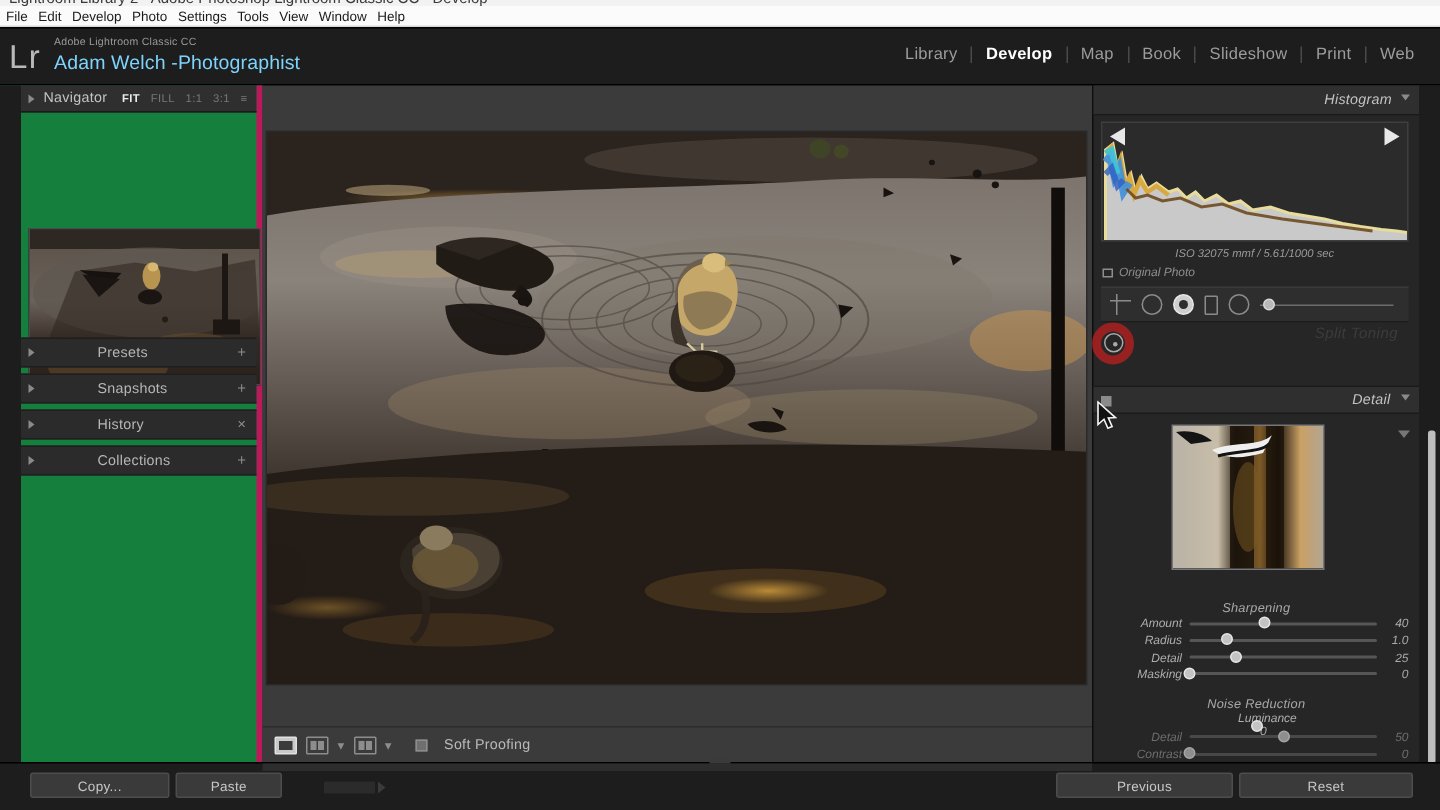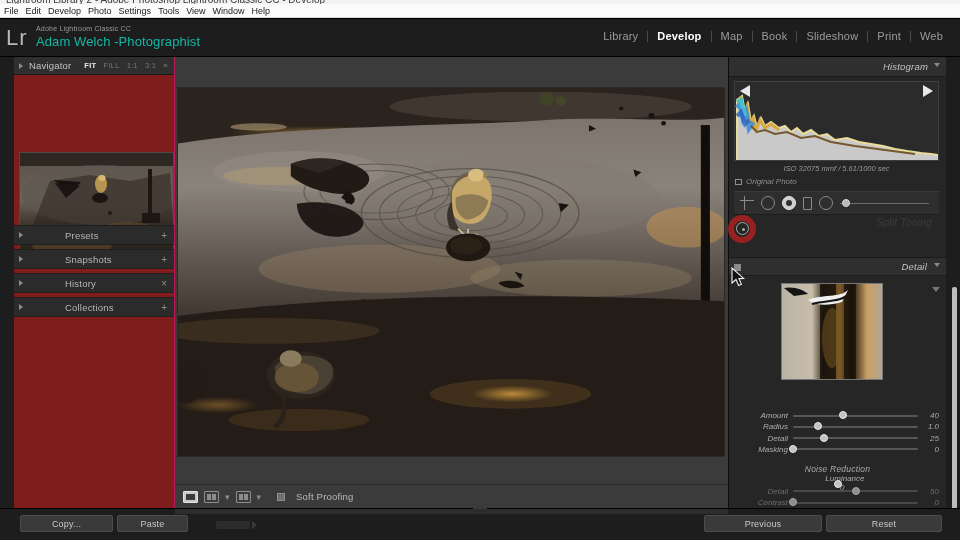--- a/index.html
+++ b/index.html
@@ -39,37 +39,37 @@
     position: absolute; left: 6px; top: 6px;
     font-size: 22px; color: #b9b9b9; font-weight: 300;
     letter-spacing: 1px; line-height: 26px;
   }
   .id-line1 {
     position: absolute; left: 36px; top: 6px;
     font-size: 7px; color: #9b9b9b; letter-spacing: .2px;
   }
   .id-line2 {
     position: absolute; left: 36px; top: 15px;
-    font-size: 13px; color: #14b8a6; letter-spacing: .1px; text-align: right;
+    font-size: 13px; color: #7dd3fc; letter-spacing: .1px; text-align: right;
   }
   .modules {
     position: absolute; right: 8px; top: 11px;
     display: flex; align-items: center; gap: 0px;
   }
   .module {
     font-size: 11px; color: #9c9c9c; padding: 0 9px;
     letter-spacing: .2px; cursor: pointer;
   }
   .module.active { color: #fff; font-weight: bold; }
   .module-sep { width: 1px; height: 11px; background: #4a4a4a; }
 
   
   .left-panel {
     position: absolute; left: 0; top: 57px; width: 175px; bottom: 32px;
-    background: #7f1d1d; border-right: 1px solid #be185d;
+    background: #15803d; border-right: 4px solid #be185d;
   }
   .lp-edge { position:absolute; left:0; top:0; width:14px; height:100%; background:#1d1d1d; }
   .panel-head {
     position: absolute; left: 14px; right: 0; height: 18px;
     background: #2f2f2f; display: flex; align-items: center;
     border-bottom: 1px solid #1a1a1a;
   }
   .tri {
     width: 0; height: 0; margin: 0 6px 0 5px;
     border-left: 4px solid #8a8a8a; border-top: 3px solid transparent; border-bottom: 3px solid transparent;
@@ -559,20 +559,21 @@
         <path d="M2 4 C12 2 22 6 26 10 L12 12 Z" fill="#141414"></path>
         <path d="M26 16 C40 10 58 14 66 6 L60 18 C46 22 34 22 26 16 Z" fill="#efefef"></path>
         <path d="M30 20 C44 16 58 18 64 12" stroke="#141414" stroke-width="2" fill="none"></path>
         <ellipse cx="50" cy="54" rx="10" ry="30" fill="#7a5a22" opacity=".5"></ellipse>
       </svg>
     </div>
     <span class="pin-tri" style="top:230px; right:20px;"></span>
 
     <div class="loupe-target" style="left:7px; top:165px;"></div>
 
+    <div class="group-label" style="top:343px" id="grp0">Sharpening</div>
     <div id="sharp-sliders">
         <div class="slider-row" style="top: 353px;">
           <span class="sl-label">Amount</span>
           <span class="sl-track">
             <span class="sl-knob" style="left: 40%;"></span>
           </span>
           <span class="sl-val">40</span>
         </div>
         <div class="slider-row" style="top: 364.3px;">
           <span class="sl-label">Radius</span>

